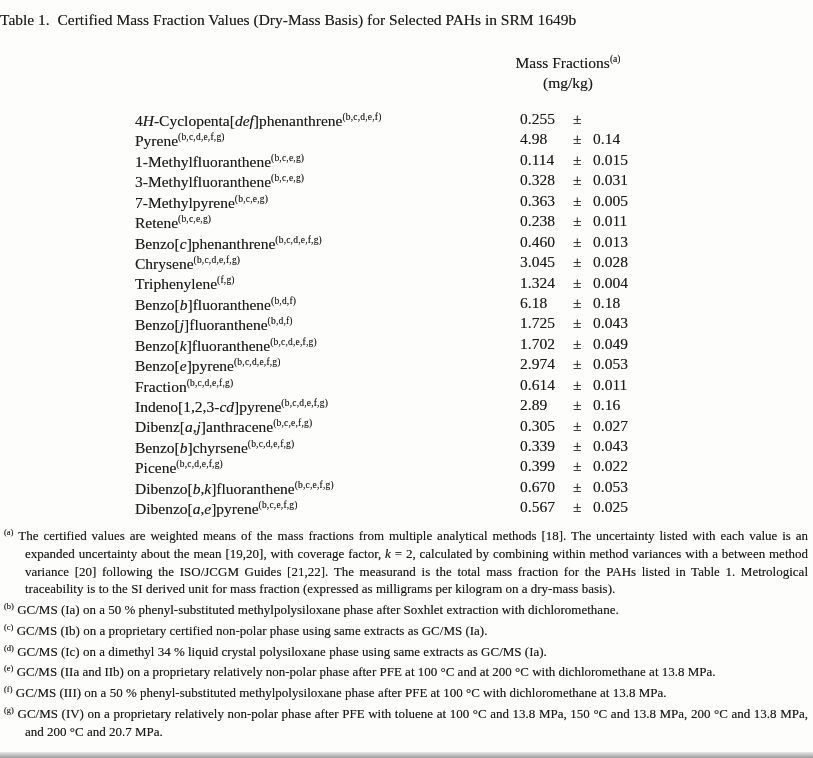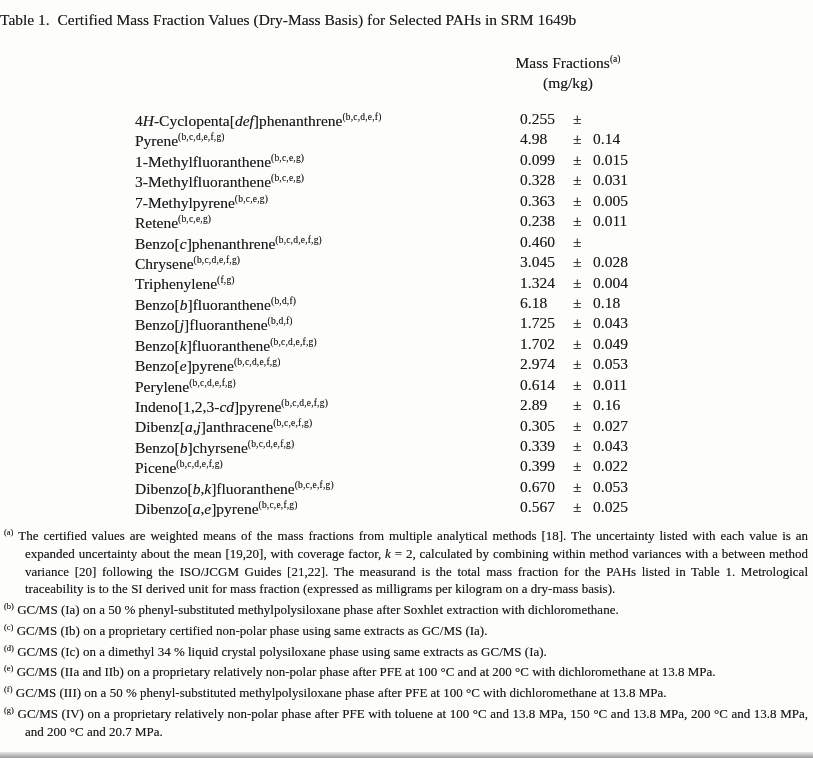--- a/index.html
+++ b/index.html
@@ -44,21 +44,21 @@
       <span class="pm">±</span>
     </div>
     <div class="row">
       <span class="name"><span class="seg">Pyrene</span><sup>(b,c,d,e,f,g)</sup></span>
       <span class="val">4.98</span>
       <span class="pm">±</span>
       <span class="unc">0.14</span>
     </div>
     <div class="row">
       <span class="name"><span class="seg">1-Methylfluoranthene</span><sup>(b,c,e,g)</sup></span>
-      <span class="val">0.099</span>
+      <span class="val">0.114</span>
       <span class="pm">±</span>
       <span class="unc">0.015</span>
     </div>
     <div class="row">
       <span class="name"><span class="seg">3-Methylfluoranthene</span><sup>(b,c,e,g)</sup></span>
       <span class="val">0.328</span>
       <span class="pm">±</span>
       <span class="unc">0.031</span>
     </div>
     <div class="row">
@@ -70,20 +70,21 @@
     <div class="row">
       <span class="name"><span class="seg">Retene</span><sup>(b,c,e,g)</sup></span>
       <span class="val">0.238</span>
       <span class="pm">±</span>
       <span class="unc">0.011</span>
     </div>
     <div class="row">
       <span class="name"><span class="seg">Benzo[</span><i class="seg">c</i><span class="seg">]phenanthrene</span><sup>(b,c,d,e,f,g)</sup></span>
       <span class="val">0.460</span>
       <span class="pm">±</span>
+      <span class="unc">0.013</span>
     </div>
     <div class="row">
       <span class="name"><span class="seg">Chrysene</span><sup>(b,c,d,e,f,g)</sup></span>
       <span class="val">3.045</span>
       <span class="pm">±</span>
       <span class="unc">0.028</span>
     </div>
     <div class="row">
       <span class="name"><span class="seg">Triphenylene</span><sup>(f,g)</sup></span>
       <span class="val">1.324</span>
@@ -108,21 +109,21 @@
       <span class="pm">±</span>
       <span class="unc">0.049</span>
     </div>
     <div class="row">
       <span class="name"><span class="seg">Benzo[</span><i class="seg">e</i><span class="seg">]pyrene</span><sup>(b,c,d,e,f,g)</sup></span>
       <span class="val">2.974</span>
       <span class="pm">±</span>
       <span class="unc">0.053</span>
     </div>
     <div class="row">
-      <span class="name"><span class="seg">Perylene</span><sup>(b,c,d,e,f,g)</sup></span>
+      <span class="name"><span class="seg">Fraction</span><sup>(b,c,d,e,f,g)</sup></span>
       <span class="val">0.614</span>
       <span class="pm">±</span>
       <span class="unc">0.011</span>
     </div>
     <div class="row">
       <span class="name"><span class="seg">Indeno[1,2,3-</span><i class="seg">cd</i><span class="seg">]pyrene</span><sup>(b,c,d,e,f,g)</sup></span>
       <span class="val">2.89</span>
       <span class="pm">±</span>
       <span class="unc">0.16</span>
     </div>

